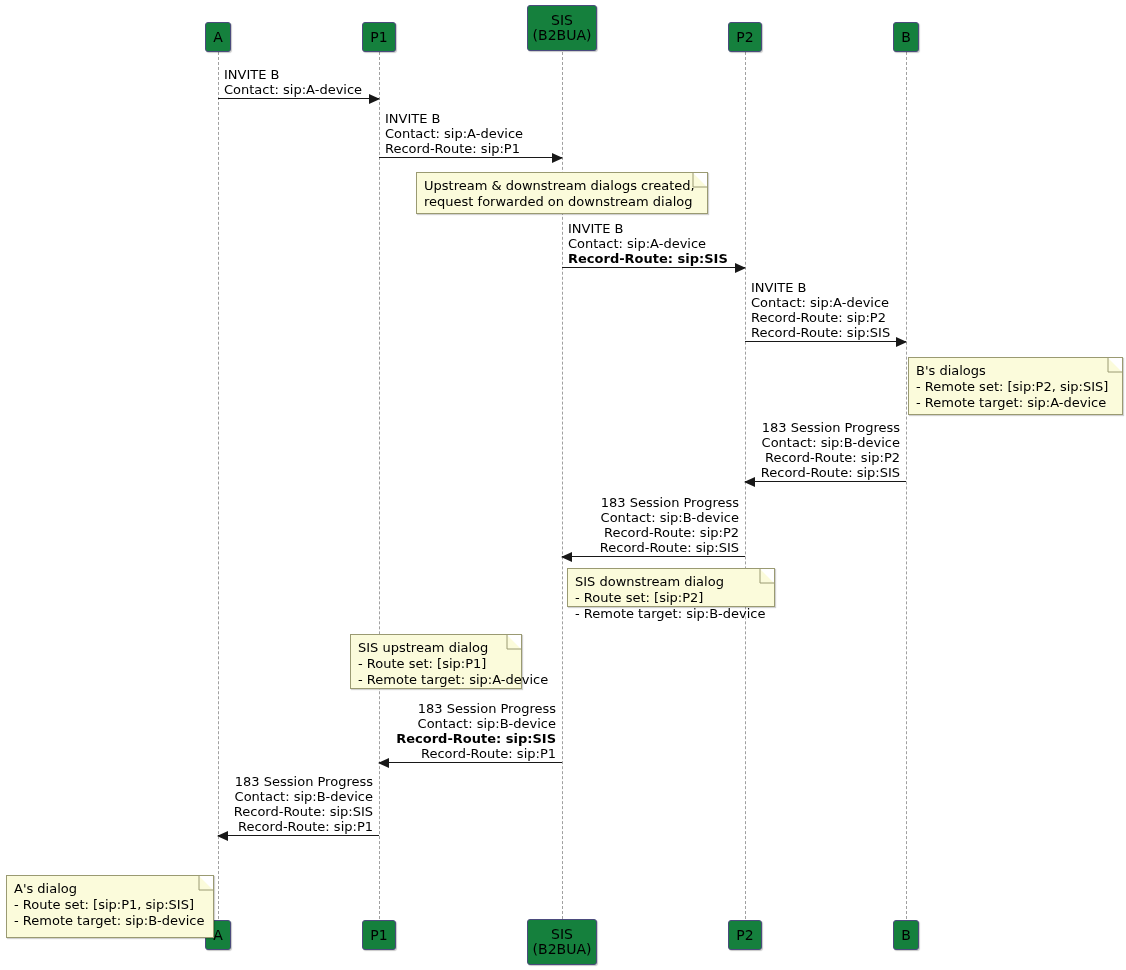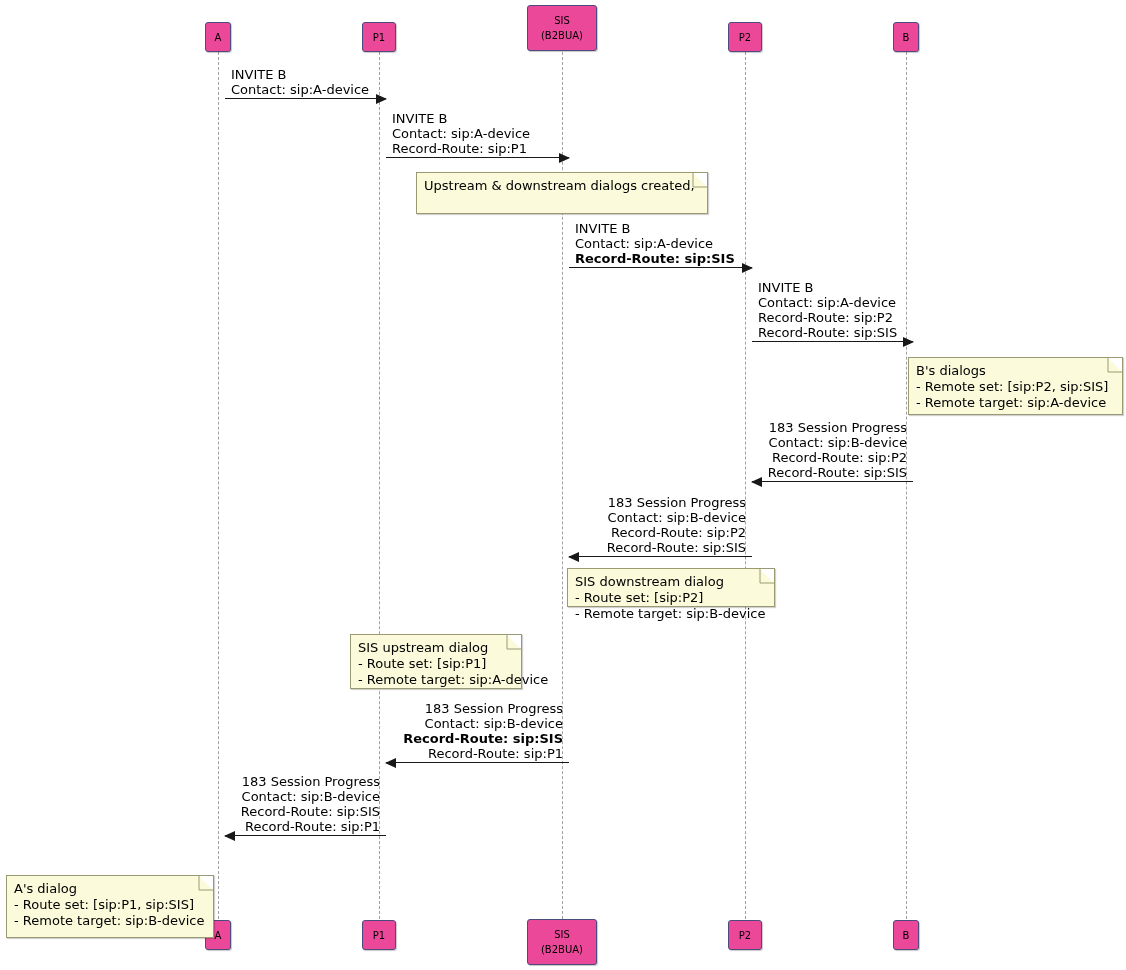--- a/index.html
+++ b/index.html
@@ -23,40 +23,39 @@
     position: absolute;
     width: 0;
     border-left: 1px dashed #a0a0a0;
     top: 0;
     z-index: 1;
   }
   
   .participant {
     position: absolute;
     box-sizing: border-box;
-    background: #ec4899;
+    background: #15803d;
     border: 1px solid #4B4B7D;
     border-radius: 3px;
     color: #000000;
-    font-size: 10px;
+    font-size: 14px;
     line-height: 15px;
     text-align: center;
     display: flex;
     flex-direction: column;
     align-items: center;
     justify-content: center;
     z-index: 5;
     box-shadow: 1px 1px 1px rgba(0,0,0,0.22);
   }
   .participant .pline { display: block; white-space: pre; }
   
   .msg {
     position: absolute;
     z-index: 4;
-    margin-left: 7px;
   }
   .msg .arrow-line {
     position: absolute;
     left: 0;
     right: 0;
     bottom: 0;
     height: 0;
     border-top: 1px solid #181818;
   }
   .msg .arrow-head {
@@ -188,20 +187,21 @@
       <div class="arrow-head"></div>
       <div class="labels"><span class="ln">183 Session Progress</span><span class="ln">Contact: sip:B-device</span><span class="ln bold">Record-Route: sip:SIS</span><span class="ln">Record-Route: sip:P1</span></div>
     </div>
     <div class="msg to-left" style="left: 218px; width: 161px; top: 772px; height: 64px;">
       <div class="arrow-line"></div>
       <div class="arrow-head"></div>
       <div class="labels"><span class="ln">183 Session Progress</span><span class="ln">Contact: sip:B-device</span><span class="ln">Record-Route: sip:SIS</span><span class="ln">Record-Route: sip:P1</span></div>
     </div>
     <div class="note" style="left: 416px; top: 172px; width: 292px; height: 42px;">
       <span class="nl">Upstream &amp; downstream dialogs created,</span>
+      <span class="nl">request forwarded on downstream dialog</span>
       <div class="fold-edge"><svg width="18" height="18" viewBox="0 0 18 18">
           <path d="M 4 0 L 18 14 L 18 0 Z" fill="#ffffff"></path>
           <path d="M 4 0 L 4 14 L 18 14" fill="none" stroke="#9A9A72" stroke-width="1"></path>
         </svg></div>
     </div>
     <div class="note" style="left: 908px; top: 357px; width: 215px; height: 58px;">
       <span class="nl">B's dialogs</span>
       <span class="nl">- Remote set: [sip:P2, sip:SIS]</span>
       <span class="nl">- Remote target: sip:A-device</span>
       <div class="fold-edge"><svg width="18" height="18" viewBox="0 0 18 18">

